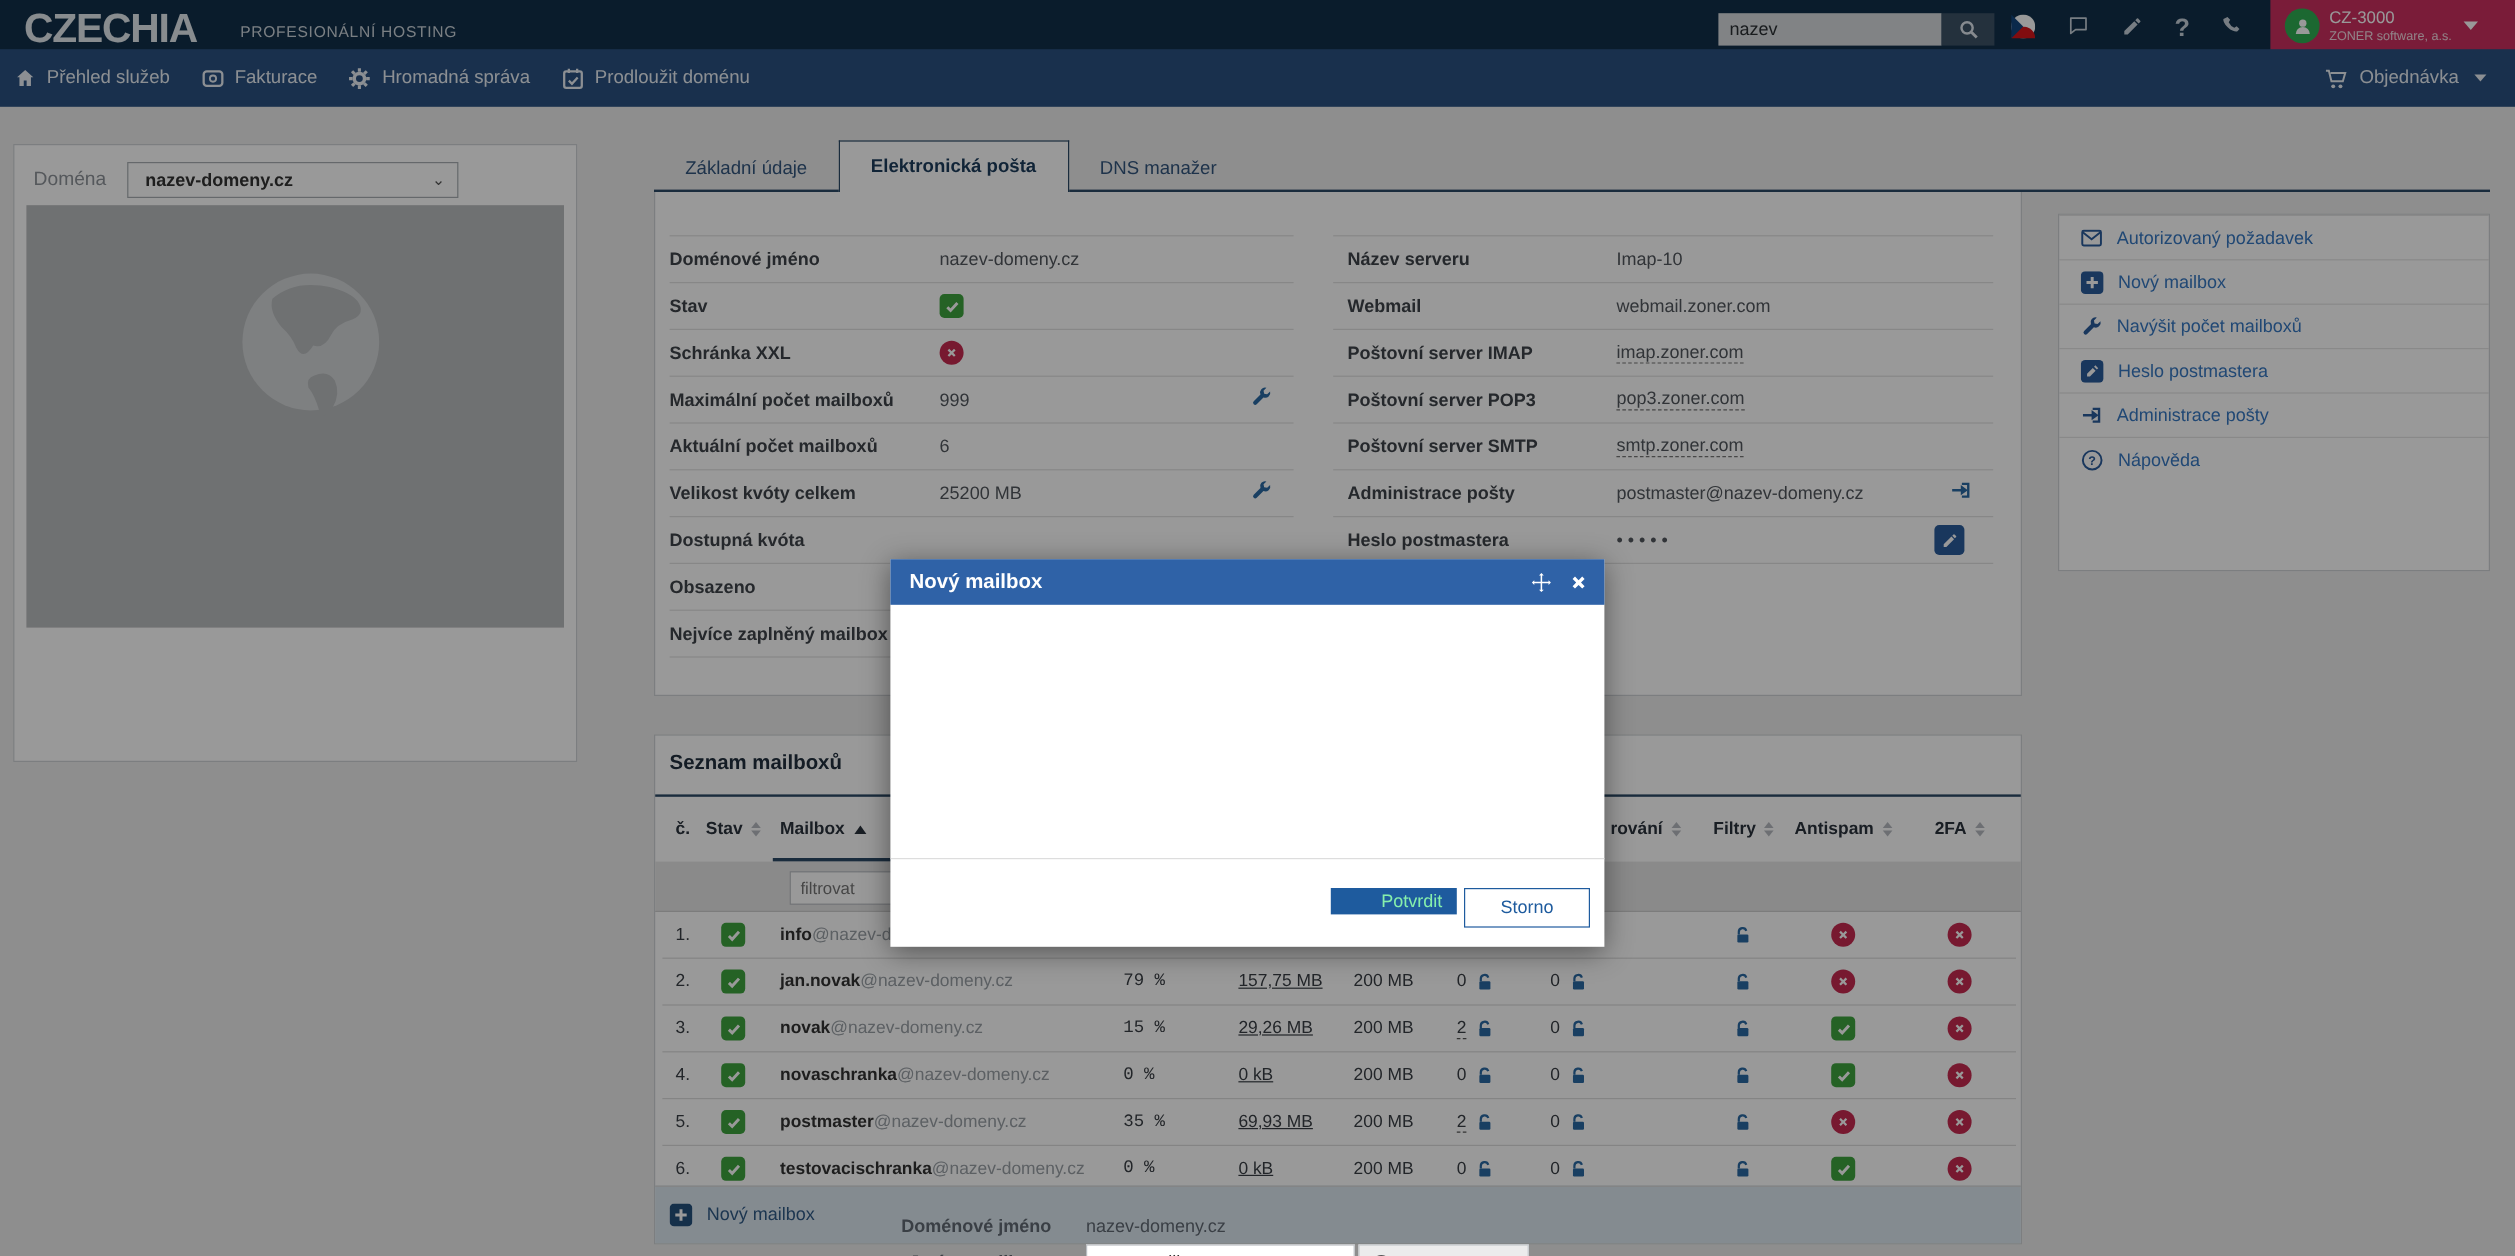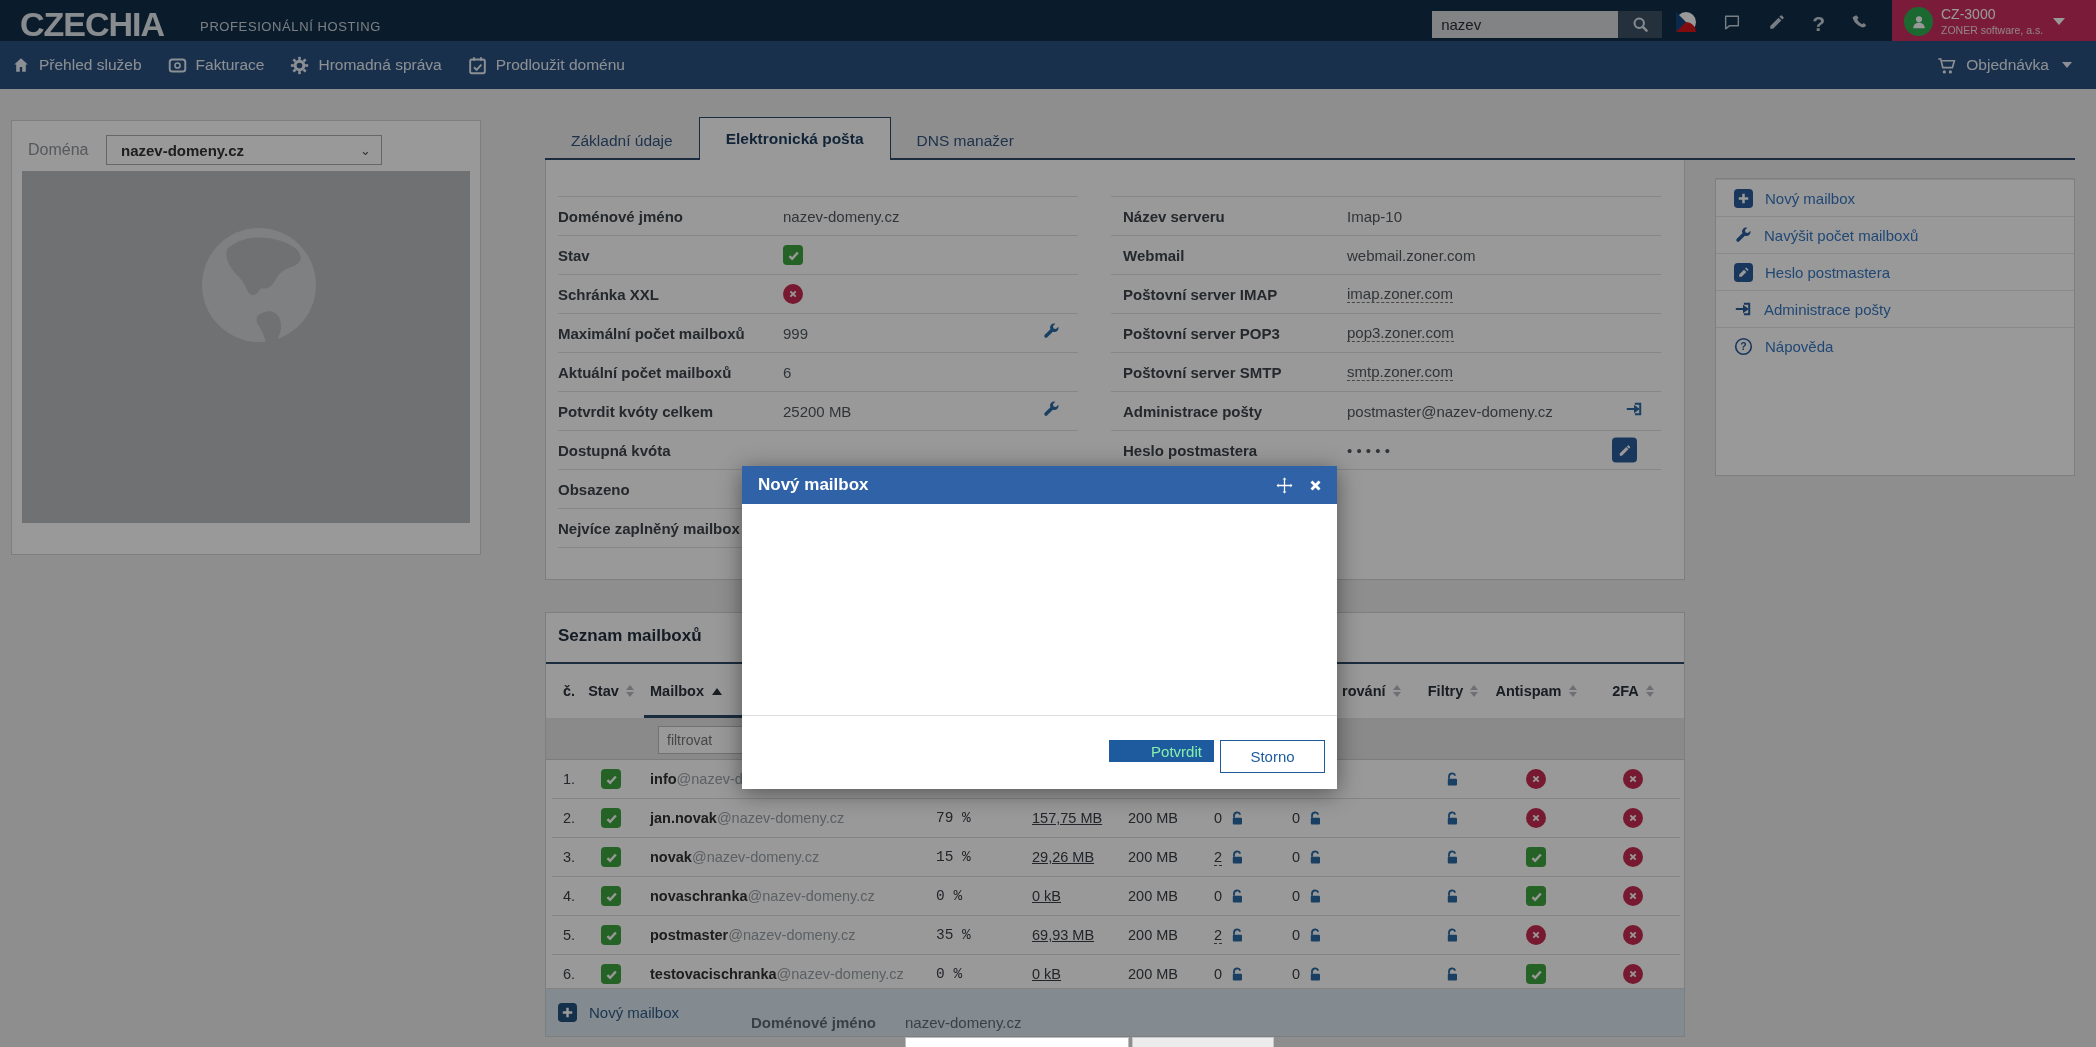--- a/index.html
+++ b/index.html
@@ -35,21 +35,21 @@
   .navbar{position:absolute;left:0;top:41px;right:0;height:48px;background:#2b5180;display:flex;align-items:center;}
   .nav-item{display:flex;align-items:center;gap:9px;color:#e9eff5;font-size:15.5px;margin-left:26px;cursor:pointer;}
   .nav-item:first-child{margin-left:12px;}
   .nav-right{position:absolute;right:24px;display:flex;align-items:center;gap:9px;color:#e9eff5;
              font-size:15.5px;cursor:pointer;}
   .caret-sm{width:0;height:0;border-left:5px solid transparent;border-right:5px solid transparent;
             border-top:6px solid #e9eff5;margin-left:4px;}
 
   
   .panel{position:absolute;background:#fff;border:1px solid #cfd2d5;box-sizing:border-box;}
-  .left-panel{left:11px;top:120px;width:470px;height:435px;}
+  .left-panel{left:11px;top:120px;width:470px;height:515px;}
   .domain-row{display:flex;align-items:center;margin:14px 0 0 16px;}
   .domain-label{font-size:16px;color:#8e9399;width:78px;}
   .domain-select{width:250px;height:28px;border:1px solid #a9aeb3;background:#fff;display:flex;
                  align-items:center;justify-content:space-between;padding:0 10px 0 14px;cursor:pointer;}
   .domain-select .val{font-size:15px;font-weight:bold;color:#333;}
   .sel-caret{color:#555;font-size:13px;}
   .shot{position:absolute;left:10px;top:50px;width:448px;height:352px;background:#b9bcbe;}
 
   
   .tabs{position:absolute;left:545px;top:117px;height:43px;display:flex;align-items:flex-end;z-index:2;}
@@ -316,21 +316,21 @@
           <span class="dvalue">999</span>
           <span class="dact"><svg width="18" height="18" viewBox="0 0 24 24">
               <path fill="currentColor" d="M21.9 6.3a5.5 5.5 0 0 1-7.4 6.6L7 20.4a2.3 2.3 0 0 1-3.3-3.3l7.5-7.5A5.5 5.5 0 0 1 17.8 2.2l-3.2 3.2l.7 3.3l3.3.7z"></path>
             </svg></span>
         </div>
         <div class="drow">
           <div class="dlabel">Aktuální počet mailboxů</div>
           <span class="dvalue">6</span>
         </div>
         <div class="drow">
-          <div class="dlabel">Potvrdit kvóty celkem</div>
+          <div class="dlabel">Velikost kvóty celkem</div>
           <span class="dvalue">25200 MB</span>
           <span class="dact"><svg width="18" height="18" viewBox="0 0 24 24">
               <path fill="currentColor" d="M21.9 6.3a5.5 5.5 0 0 1-7.4 6.6L7 20.4a2.3 2.3 0 0 1-3.3-3.3l7.5-7.5A5.5 5.5 0 0 1 17.8 2.2l-3.2 3.2l.7 3.3l3.3.7z"></path>
             </svg></span>
         </div>
         <div class="drow">
           <div class="dlabel">Dostupná kvóta</div>
           <span class="dvalue"></span>
         </div>
         <div class="drow">
@@ -378,20 +378,29 @@
             <svg width="14" height="14" viewBox="0 0 24 24">
               <path fill="#fff" d="M3 17.2V21h3.8L17.8 9.9l-3.7-3.7zM20.7 7a1 1 0 0 0 0-1.4l-2.3-2.3a1 1 0 0 0-1.4 0l-1.8 1.8l3.7 3.7z"></path>
             </svg>
           </button>
         </div>
       </div>
   </div>
 
   <div class="panel actions-panel">
     <div id="action-items">
+        <div class="ap-item">
+          <span class="svgic">
+            <svg width="18" height="15" viewBox="0 0 22 18">
+              <rect x="1.5" y="1.5" width="19" height="15" rx="1.5" fill="none" stroke="currentColor" stroke-width="2"></rect>
+              <path d="M2 3l9 7l9-7" fill="none" stroke="currentColor" stroke-width="2"></path>
+            </svg>
+          </span>
+          <span>Autorizovaný požadavek</span>
+        </div>
         <div class="ap-item">
           <span class="svgic">
             <svg width="19" height="19" viewBox="0 0 20 20">
               <rect width="20" height="20" rx="4" fill="currentColor"></rect>
               <path d="M10 5v10M5 10h10" stroke="#fff" stroke-width="2.6"></path>
             </svg>
           </span>
           <span>Nový mailbox</span>
         </div>
         <div class="ap-item">

